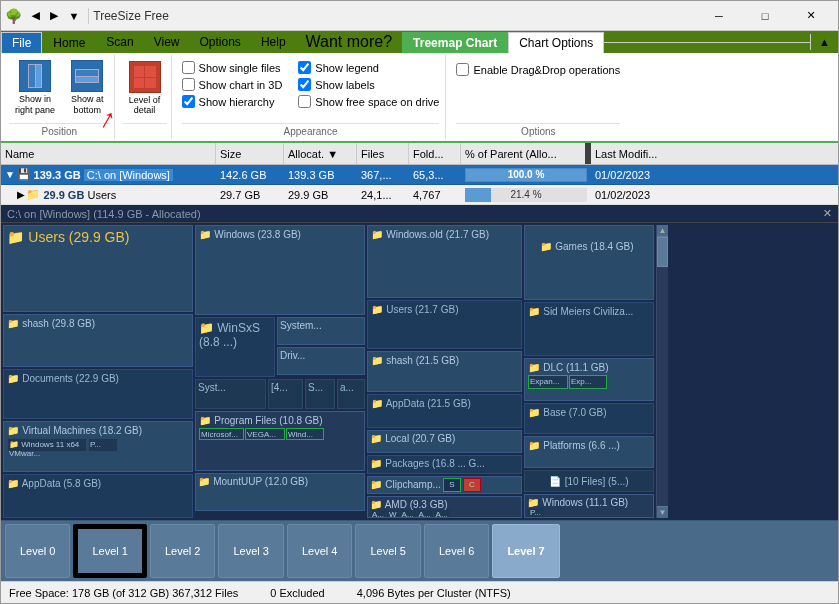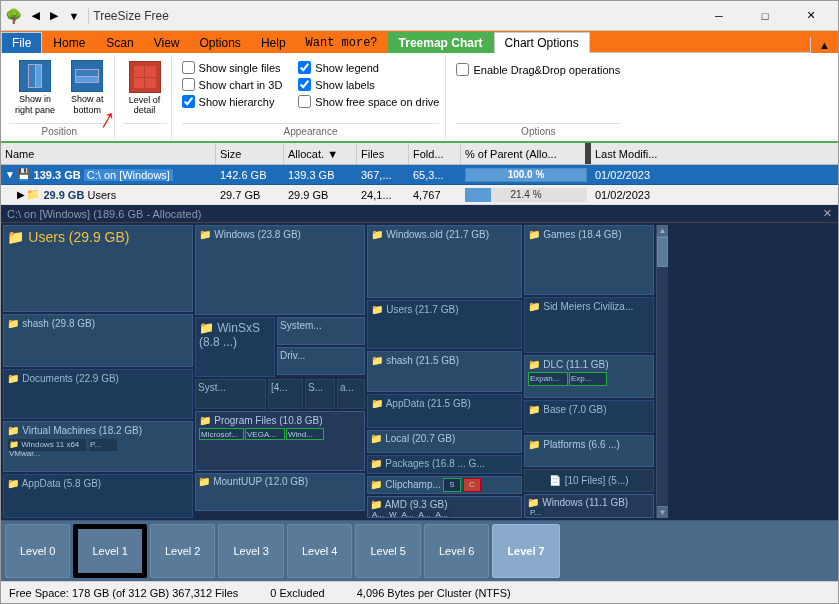--- a/index.html
+++ b/index.html
@@ -17,28 +17,28 @@
     <span style="padding:2px 5px;cursor:pointer;font-size:11px;">◀</span>
     <span style="padding:2px 5px;cursor:pointer;font-size:11px;">▶</span>
     <span style="padding:2px 5px;cursor:pointer;font-size:11px;">▼</span>
     <span style="width:1px;height:16px;background:#ccc;margin:0 4px;"></span>
     <span style="font-size:12px;color:#333;flex:1;">TreeSize Free</span>
     <span style="width:46px;height:30px;display:flex;align-items:center;justify-content:center;cursor:pointer;font-size:11px;">─</span>
     <span style="width:46px;height:30px;display:flex;align-items:center;justify-content:center;cursor:pointer;font-size:11px;">□</span>
     <span style="width:46px;height:30px;display:flex;align-items:center;justify-content:center;cursor:pointer;font-size:11px;">✕</span>
   </div>
 
-  <div style="display:flex;align-items:flex-end;height:22px;background:#f97316;">
+  <div style="display:flex;align-items:center;height:22px;background:#4d7c0f;">
     <div style="padding:3px 10px;font-size:12px;cursor:pointer;background:#1e6bb8;color:white;border:1px solid #ccc;border-bottom:none;">File</div>
     <div style="padding:3px 10px;font-size:12px;cursor:pointer;background:transparent;border:1px solid transparent;border-bottom:none;">Home</div>
     <div style="padding:3px 10px;font-size:12px;cursor:pointer;">Scan</div>
     <div style="padding:3px 10px;font-size:12px;cursor:pointer;">View</div>
     <div style="padding:3px 10px;font-size:12px;cursor:pointer;">Options</div>
     <div style="padding:3px 10px;font-size:12px;cursor:pointer;">Help</div>
-    <div style="padding:3px 10px;font-size:12px;cursor:pointer;font-family:Liberation Mono, monospace;">Want more?</div>
+    <div style="padding:3px 10px;font-size:16px;cursor:pointer;">Want more?</div>
     <div style="padding:3px 10px;font-size:12px;cursor:pointer;background:#4CAF50;color:white;border:1px solid #4CAF50;border-bottom:none;font-weight:bold;">Treemap Chart</div>
     <div style="padding:3px 10px;font-size:12px;cursor:pointer;background:white;border:1px solid #ccc;border-bottom:none;">Chart Options</div>
     <div style="flex:1;border-bottom:1px solid #ccc;"></div>
     <span style="padding:2px 8px;cursor:pointer;font-size:11px;border-left:1px solid #ccc;">▲</span>
   </div>
 
   <div style="background:white;border-bottom:2px solid #4CAF50;display:flex;align-items:stretch;padding:2px 4px;gap:4px;height:90px;position:relative;">
 
     <div style="display:flex;flex-direction:column;padding:0 4px;border-right:1px solid #e0e0e0;">
       <div style="display:flex;gap:4px;flex:1;align-items:center;">
@@ -169,21 +169,21 @@
       <div style="width:100%;height:14px;background:#e0e0e0;position:relative;">
         <div style="width:21.4%;height:100%;background:#5b9bd5;"></div>
         <div style="position:absolute;top:0;left:0;right:0;bottom:0;display:flex;align-items:center;justify-content:center;font-size:10px;color:#333;">21.4 %</div>
       </div>
     </div>
     <div style="padding:1px 4px;width:90px;min-width:90px;">01/02/2023</div>
   </div>
 
   <div style="flex:1;display:flex;flex-direction:column;overflow:hidden;">
     <div style="background:#1a2a4a;color:#8899aa;font-size:11px;padding:2px 6px;border-bottom:1px solid #444;display:flex;justify-content:space-between;align-items:center;">
-      <span>C:\ on [Windows] (189.6 GB - Allocated)</span>
+      <span>C:\ on [Windows] (114.9 GB - Allocated)</span>
       <span style="cursor:pointer;color:#aaa;">✕</span>
     </div>
 
     <div style="flex:1;background:#1a2a4a;overflow:hidden;padding:2px;display:flex;gap:2px;">
 
       <div style="display:flex;flex-direction:column;gap:2px;width:190px;min-width:190px;">
         <div style="background:#2a4a6a;border:1px solid #3a5a8a;color:#b0c8e0;font-size:10px;padding:3px;height:90px;cursor:pointer;overflow:hidden;">
           <div style="color:#f0c040;font-size:14px;">📁 Users (29.9 GB)</div>
         </div>
         <div style="background:#2a4a6a;border:1px solid #3a5a8a;color:#b0c8e0;font-size:10px;padding:3px;height:55px;cursor:pointer;overflow:hidden;display:flex;flex-direction:column;">
@@ -266,21 +266,21 @@
             <span style="background:#1e3854;font-size:8px;padding:0 2px;">A...</span>
             <span style="background:#1e3854;font-size:8px;padding:0 2px;">W</span>
             <span style="background:#1e3854;font-size:8px;padding:0 2px;">A...</span>
             <span style="background:#1e3854;font-size:8px;padding:0 2px;">A...</span>
             <span style="background:#1e3854;font-size:8px;padding:0 2px;">A...</span>
           </div>
         </div>
       </div>
 
       <div style="display:flex;flex-direction:column;gap:2px;width:130px;min-width:130px;">
-        <div style="background:#2a4a6a;border:1px solid #3a5a8a;color:#b0c8e0;font-size:10px;padding:3px;height:90px;cursor:pointer;overflow:hidden;">
+        <div style="background:#2a4a6a;border:1px solid #3a5a8a;color:#b0c8e0;font-size:10px;padding:15px;height:90px;cursor:pointer;overflow:hidden;">
           <div>📁 Games (18.4 GB)</div>
         </div>
         <div style="background:#1e3a5a;border:1px solid #2a4a7a;color:#9ab8d0;font-size:10px;padding:3px;height:70px;cursor:pointer;overflow:hidden;">
           <div>📁 Sid Meiers Civiliza...</div>
         </div>
         <div style="background:#2a4a6a;border:1px solid #3a5a8a;color:#b0c8e0;font-size:10px;padding:3px;height:55px;cursor:pointer;overflow:hidden;display:flex;flex-direction:column;">
           <div>📁 DLC (11.1 GB)</div>
           <div style="display:flex;gap:1px;flex-wrap:wrap;margin-top:2px;">
             <div style="background:#1e3854;border:1px solid #2a4;width:40px;height:14px;font-size:8px;padding:1px;overflow:hidden;">Expan...</div>
             <div style="background:#1e3854;border:1px solid #2a4;width:38px;height:14px;font-size:8px;padding:1px;overflow:hidden;">Exp...</div>

